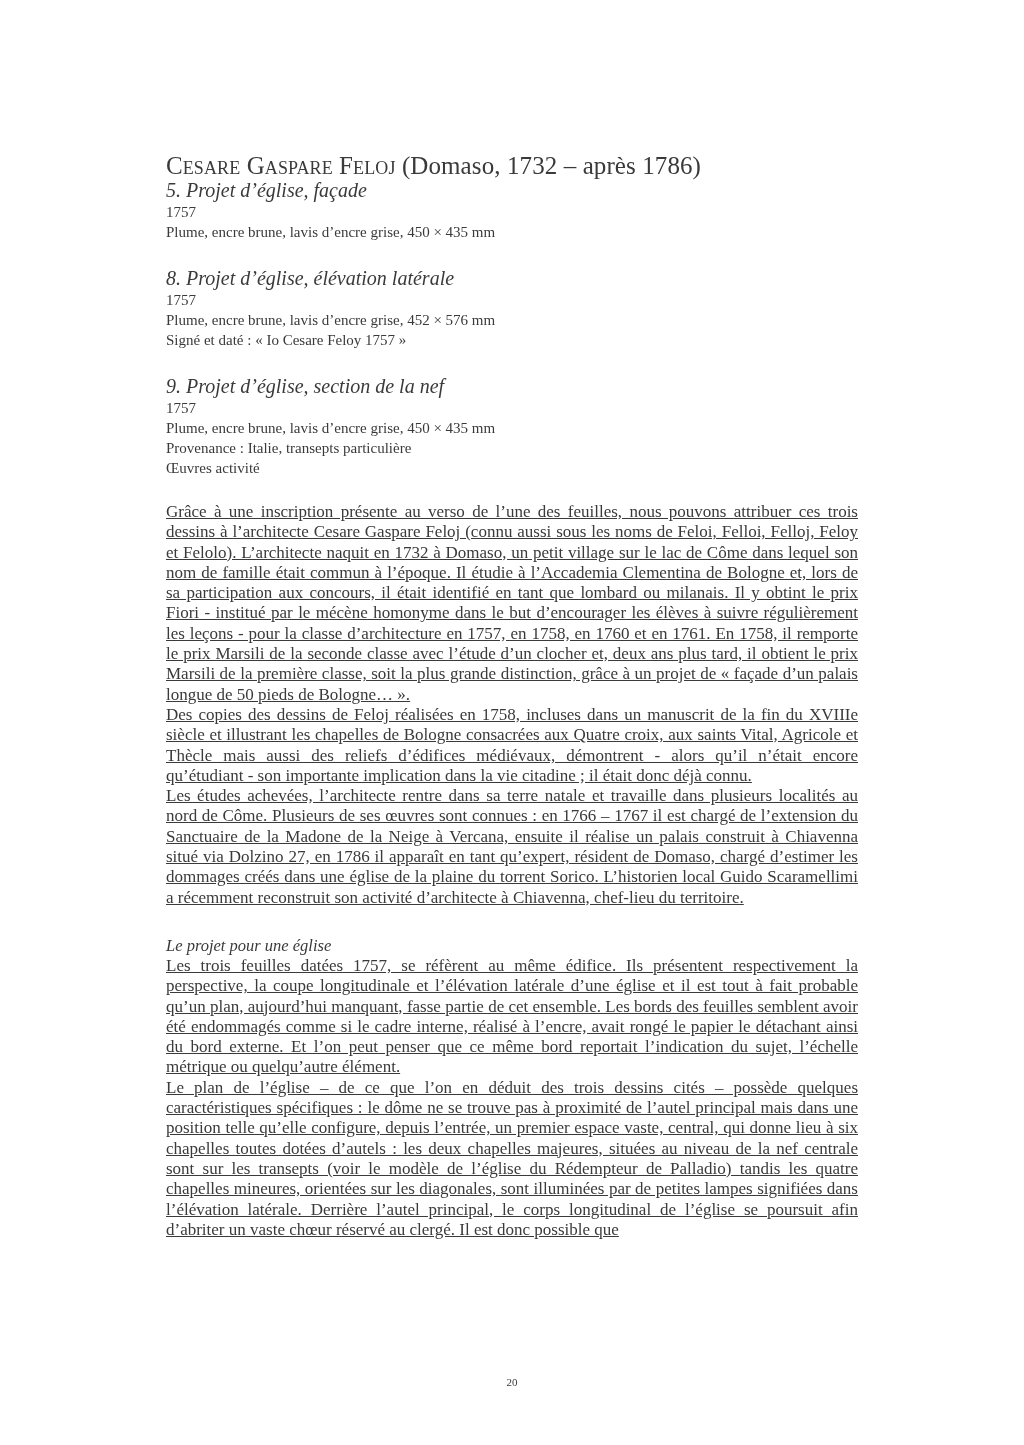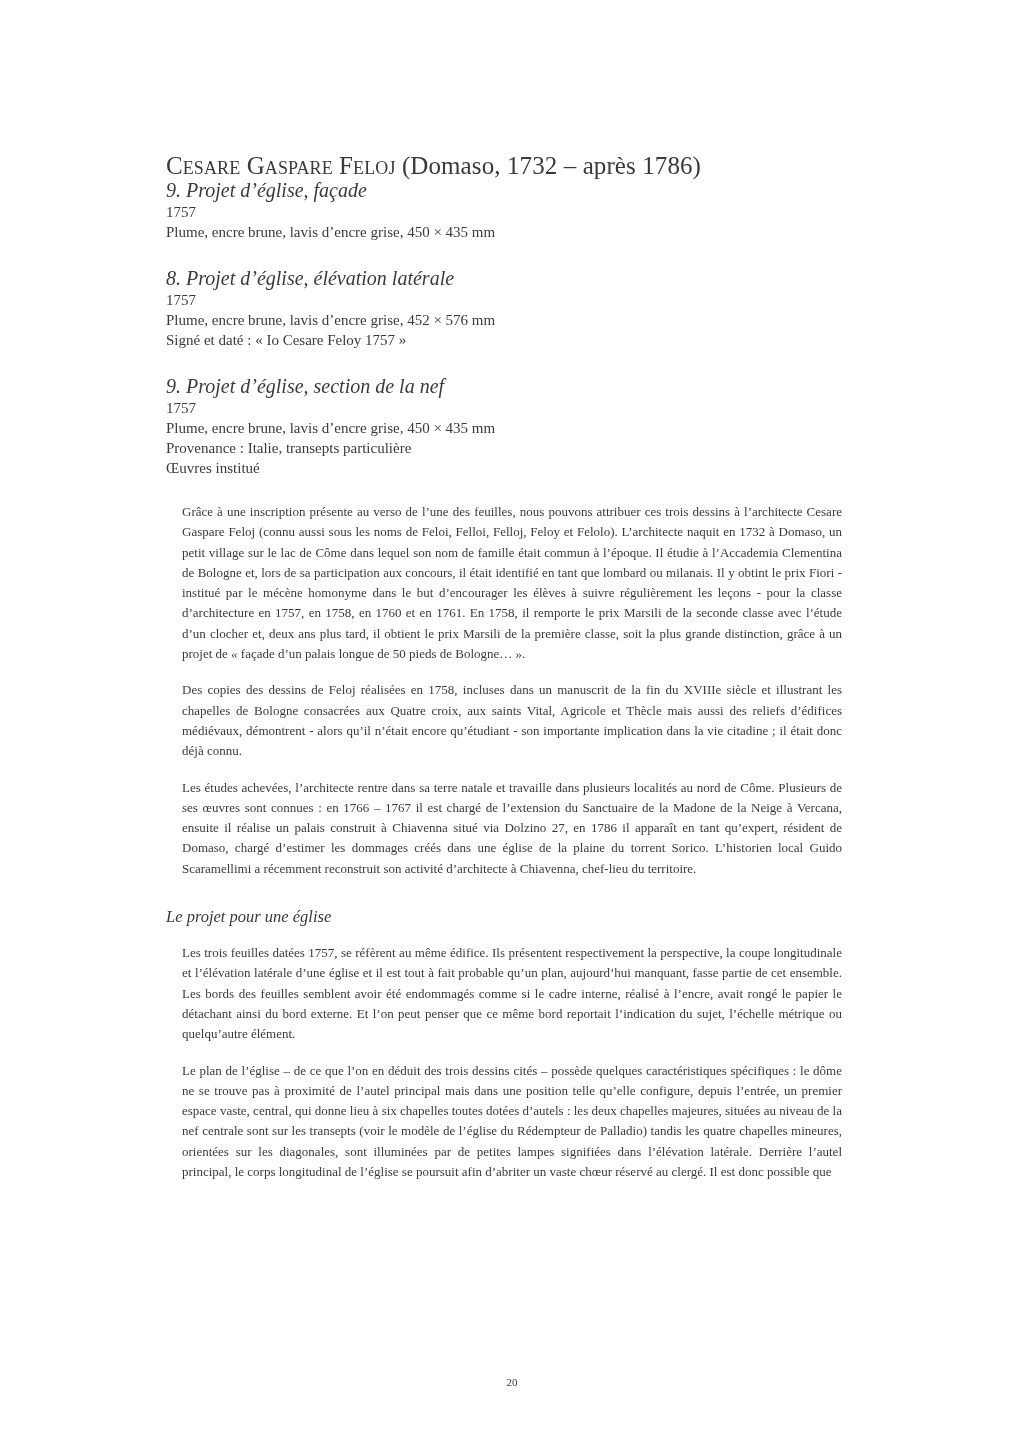--- a/index.html
+++ b/index.html
@@ -44,24 +44,25 @@
     .entry.first {
       margin-top: 0;
     }
     .section-heading {
       font-style: italic;
       font-size: 16.5px;
       line-height: 20px;
       margin-top: 32px;
     }
     .paragraph {
-      font-size: 13px;
+      font-size: 17px;
       line-height: 20.3px;
       text-align: justify;
-      margin: 16px;
+      margin: 0;
+      text-decoration: underline;
     }
     .section {
       margin-bottom: 0;
     }
     .section + .section .section-heading {
       margin-top: 28px;
     }
     .page-number {
       position: absolute;
       top: 1376px;
@@ -76,38 +77,38 @@
 <body>
 
 <div class="page">
 
   <div class="author-line">
     <span class="sc">Cesare Gaspare Feloj</span>
     <span>(Domaso, 1732 – après 1786)</span>
   </div>
 
   <div class="entry first">
-    <div class="entry-title">9. Projet d’église, façade</div>
+    <div class="entry-title">5. Projet d’église, façade</div>
     <div class="meta">1757</div>
     <div class="meta">Plume, encre brune, lavis d’encre grise, 450 × 435 mm</div>
   </div>
 
   <div class="entry">
     <div class="entry-title">8. Projet d’église, élévation latérale</div>
     <div class="meta">1757</div>
     <div class="meta">Plume, encre brune, lavis d’encre grise, 452 × 576 mm</div>
     <div class="meta">Signé et daté : « Io Cesare Feloy 1757 »</div>
   </div>
 
   <div class="entry">
     <div class="entry-title">9. Projet d’église, section de la nef</div>
     <div class="meta">1757</div>
     <div class="meta">Plume, encre brune, lavis d’encre grise, 450 × 435 mm</div>
     <div class="meta">Provenance : Italie, transepts particulière</div>
-    <div class="meta">Œuvres institué</div>
+    <div class="meta">Œuvres activité</div>
   </div>
 
   <div class="section">
     <p class="paragraph">Grâce à une inscription présente au verso de l’une des feuilles, nous pouvons attribuer ces trois dessins à l’architecte Cesare Gaspare Feloj (connu aussi sous les noms de Feloi, Felloi, Felloj, Feloy et Felolo). L’architecte naquit en 1732 à Domaso, un petit village sur le lac de Côme dans lequel son nom de famille était commun à l’époque. Il étudie à l’Accademia Clementina de Bologne et, lors de sa participation aux concours, il était identifié en tant que lombard ou milanais. Il y obtint le prix Fiori - institué par le mécène homonyme dans le but d’encourager les élèves à suivre régulièrement les leçons - pour la classe d’architecture en 1757, en 1758, en 1760 et en 1761. En 1758, il remporte le prix Marsili de la seconde classe avec l’étude d’un clocher et, deux ans plus tard, il obtient le prix Marsili de la première classe, soit la plus grande distinction, grâce à un projet de « façade d’un palais longue de 50 pieds de Bologne… ».</p>
     <p class="paragraph">Des copies des dessins de Feloj réalisées en 1758, incluses dans un manuscrit de la fin du XVIIIe siècle et illustrant les chapelles de Bologne consacrées aux Quatre croix, aux saints Vital, Agricole et Thècle mais aussi des reliefs d’édifices médiévaux, démontrent - alors qu’il n’était encore qu’étudiant - son importante implication dans la vie citadine ; il était donc déjà connu.</p>
     <p class="paragraph">Les études achevées, l’architecte rentre dans sa terre natale et travaille dans plusieurs localités au nord de Côme. Plusieurs de ses œuvres sont connues : en 1766 – 1767 il est chargé de l’extension du Sanctuaire de la Madone de la Neige à Vercana, ensuite il réalise un palais construit à Chiavenna situé via Dolzino 27, en 1786 il apparaît en tant qu’expert, résident de Domaso, chargé d’estimer les dommages créés dans une église de la plaine du torrent Sorico. L’historien local Guido Scaramellimi a récemment reconstruit son activité d’architecte à Chiavenna, chef-lieu du territoire.</p>
   </div>
 
   <div class="section">
     <div class="section-heading">Le projet pour une église</div>

